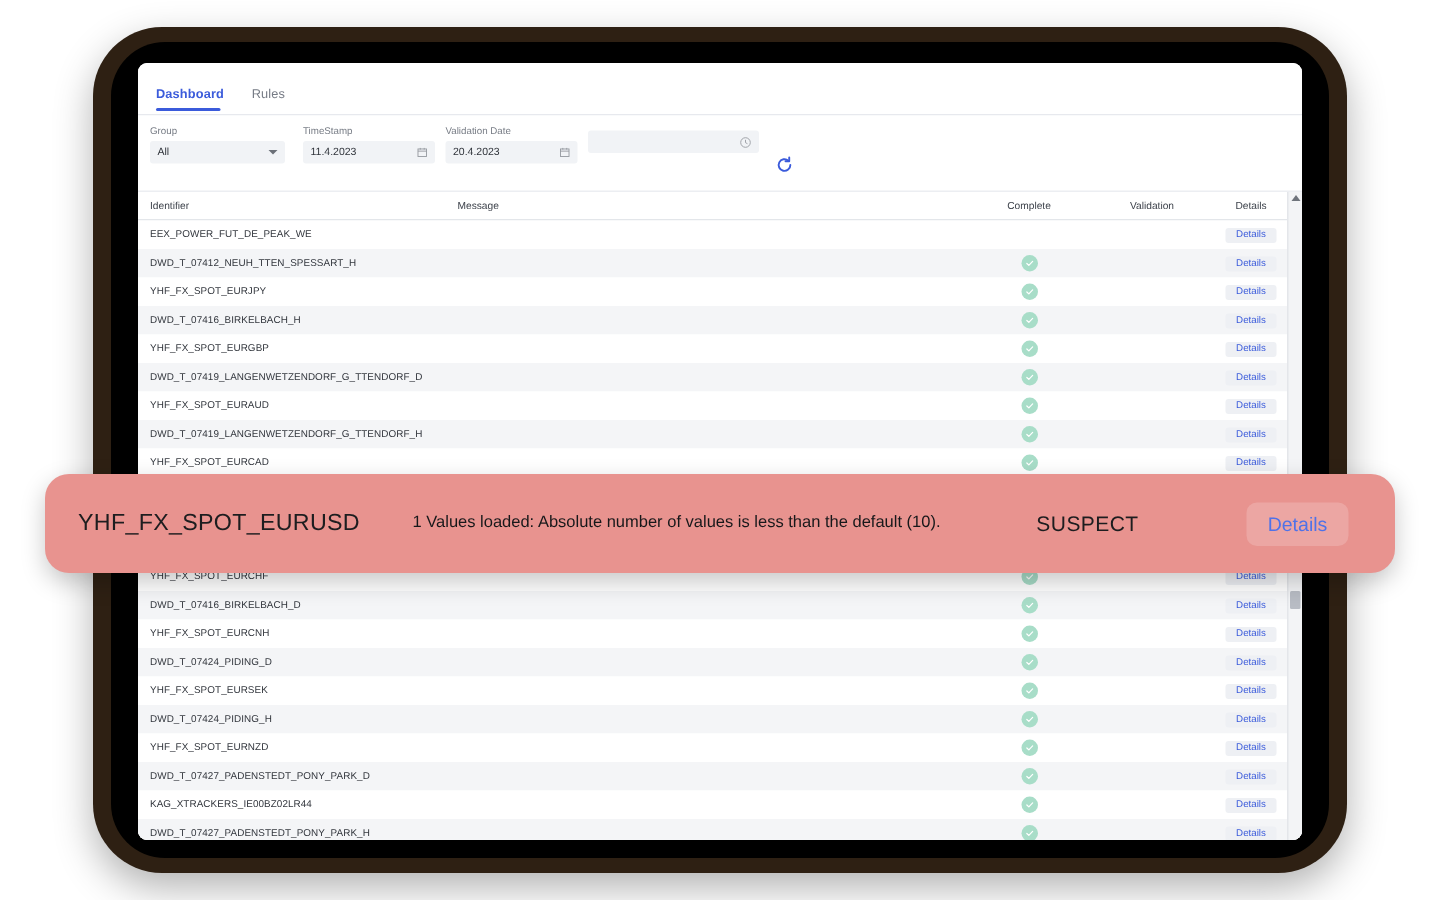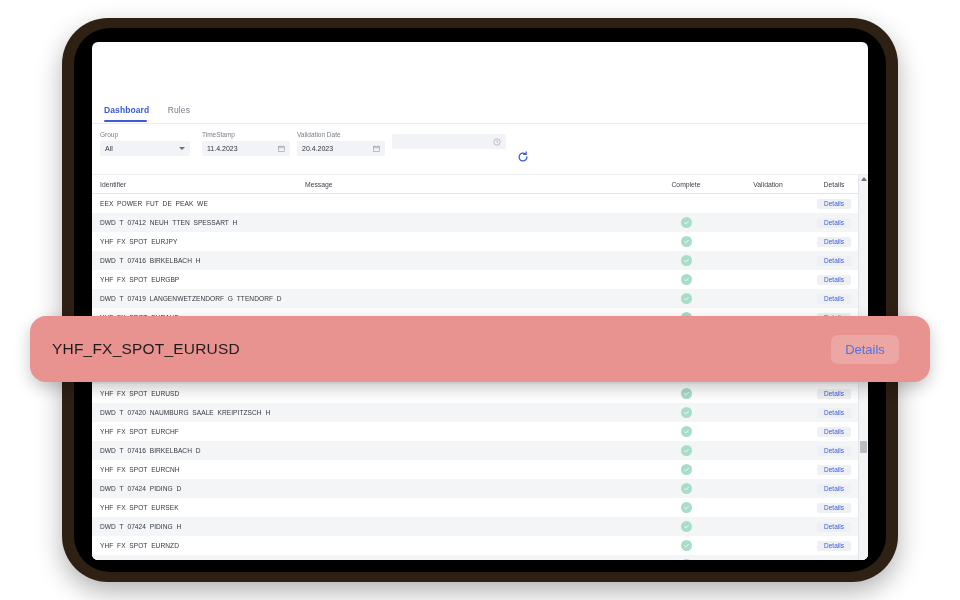--- a/index.html
+++ b/index.html
@@ -52,21 +52,20 @@
     overflow: hidden;
   }
 
   
   .tabbar {
     position: relative;
     height: 26px;
     padding: 8px 16px 0 8px;
     border-bottom: 1px solid #e7e9ee;
     background: #ffffff;
-    margin-top: 47px;
   }
   .tab {
     display: inline-block;
     font-size: 8.5px;
     letter-spacing: .1px;
     padding: 0 10px 6px 4px;
     position: relative;
     top: 2px;
   }
   .tab.active { color: #3b5bdb; font-weight: bold; }
@@ -678,19 +677,21 @@
       <div class="scrollbar">
         <div class="sb-arrow"></div>
         <div class="sb-thumb"></div>
       </div>
     </div>
   </div>
 
   <div class="callout">
     <div class="callout-id">YHF_FX_SPOT_EURUSD</div>
     <div class="callout-msg">
+      <div>1 Values loaded: Absolute number of values is less than the default (10).</div>
     </div>
+    <div class="callout-status">SUSPECT</div>
     <div class="callout-details">
       <span>Details</span>
     </div>
   </div>
 
 </div>
 
 </body></html>

